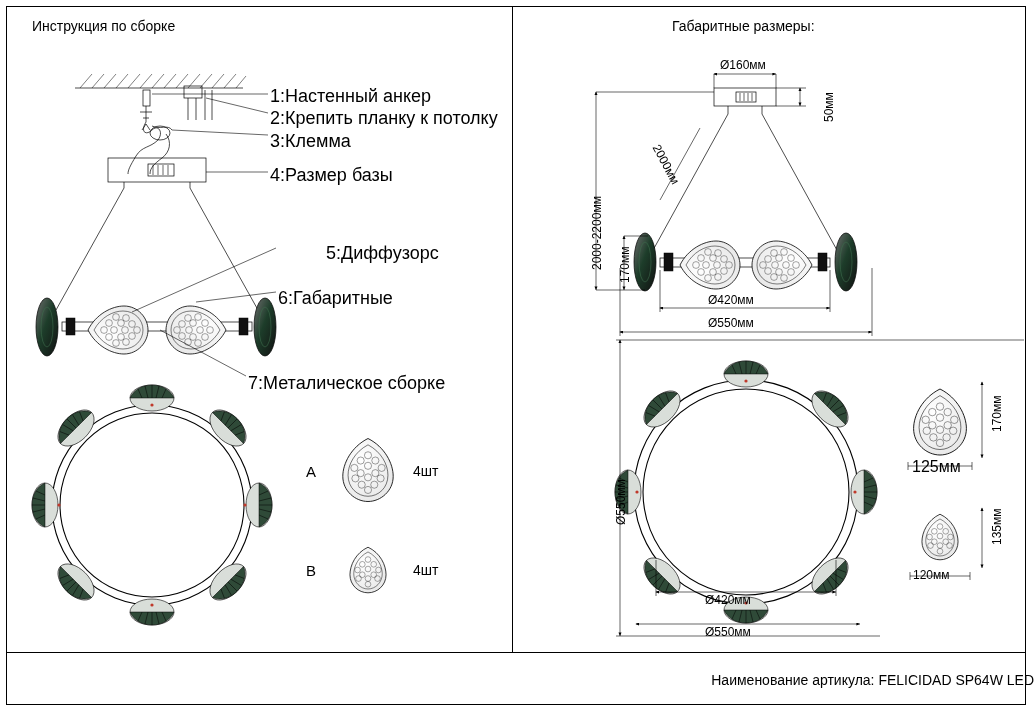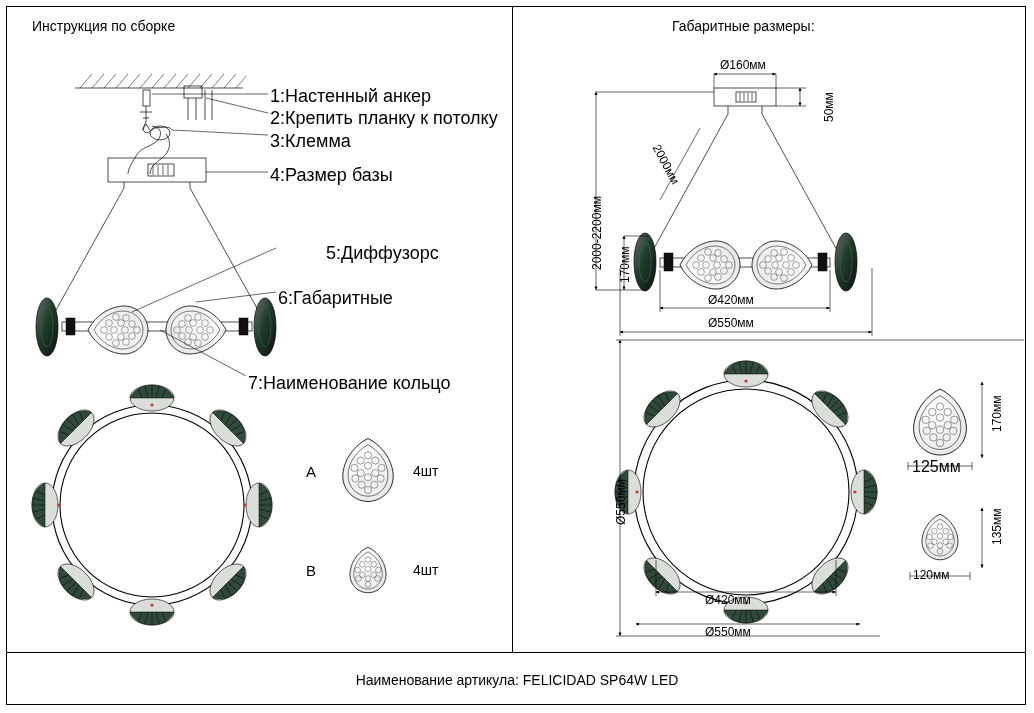--- a/index.html
+++ b/index.html
@@ -10,21 +10,21 @@
   .hdivider{position:absolute;left:7px;top:652px;width:1018px;height:1px;background:#000;}
   .lbl{position:absolute;white-space:nowrap;font-size:18px;}
   .lbl.big{font-size:14px;}
   .vlbl{position:absolute;white-space:nowrap;font-size:11px;transform-origin:0 0;transform:rotate(-90deg);}
   svg{position:absolute;left:0;top:0;}
   .thin{stroke:#000;stroke-width:0.7;fill:none;}
   .thinner{stroke:#000;stroke-width:0.5;fill:none;}
   .dim{stroke:#000;stroke-width:0.6;fill:none;}
   .lead{stroke:#000;stroke-width:0.6;fill:none;}
   .ring{stroke:#000;stroke-width:1.1;fill:none;}
-  .footer{position:absolute;left:0;top:672px;width:1034px;text-align:center;font-size:14px;}
+  .footer{position:absolute;left:0;top:672px;width:1034px;text-align:right;font-size:14px;}
 </style>
 </head>
 <body>
 
 <div id="page">
 
   <div class="border"></div>
   <div class="divider"></div>
   <div class="hdivider"></div>
 
@@ -356,21 +356,21 @@
       <line x1="970" y1="572" x2="970" y2="580"></line>
     </g>
   </svg>
 
   <div class="lbl" style="left:270px;top:86px;">1:Настенный анкер</div>
   <div class="lbl" style="left:270px;top:108px;">2:Крепить планку к потолку</div>
   <div class="lbl" style="left:270px;top:131px;">3:Клемма</div>
   <div class="lbl" style="left:270px;top:165px;text-align:right;">4:Размер базы</div>
   <div class="lbl" style="left:278px;top:243px;margin-left:48px;">5:Диффузорс</div>
   <div class="lbl" style="left:278px;top:288px;">6:Габаритные</div>
-  <div class="lbl" style="left:248px;top:373px;">7:Наименование кольцо</div>
+  <div class="lbl" style="left:248px;top:373px;">7:Металическое сборке</div>
 
   <div class="lbl" style="left:306px;top:463px;font-size:15px;">A</div>
   <div class="lbl" style="left:413px;top:463px;font-size:14px;">4шт</div>
   <div class="lbl" style="left:306px;top:562px;font-size:15px;">B</div>
   <div class="lbl" style="left:413px;top:562px;font-size:14px;">4шт</div>
 
   <div class="lbl" style="left:720px;top:58px;font-size:12px;">Ø160мм</div>
   <div class="vlbl" style="left:822px;top:122px;font-size:12px;">50мм</div>
   <div class="vlbl" style="left:590px;top:270px;font-size:12px;">2000-2200мм</div>
   <div class="lbl" style="left:662px;top:142px;font-size:12px;transform:rotate(62deg);transform-origin:0 0;">2000мм</div>

